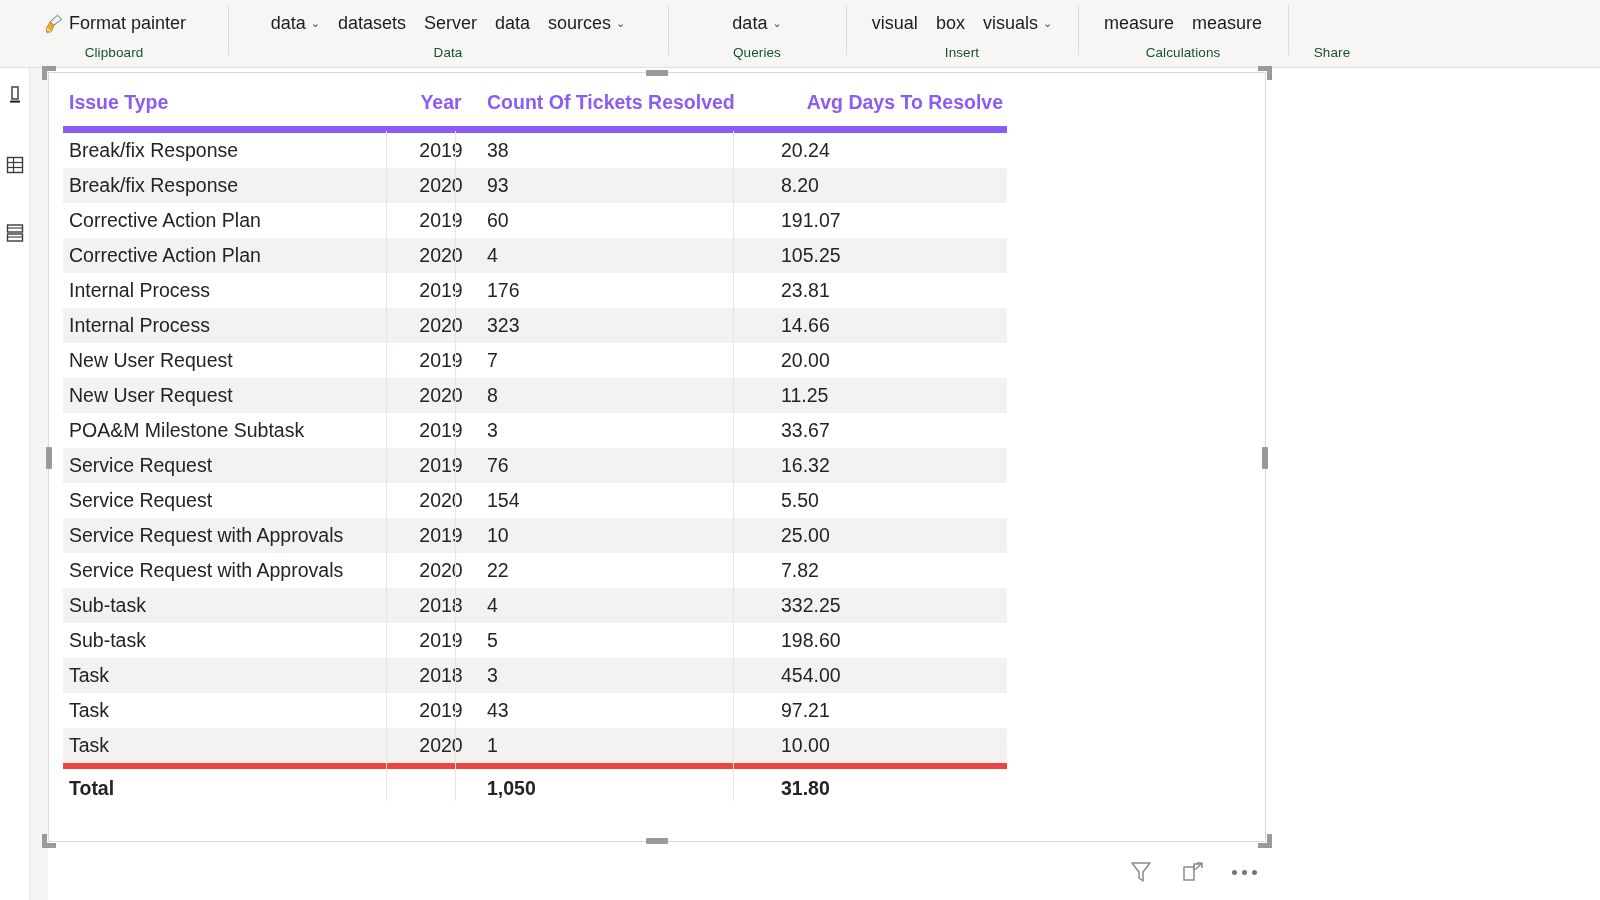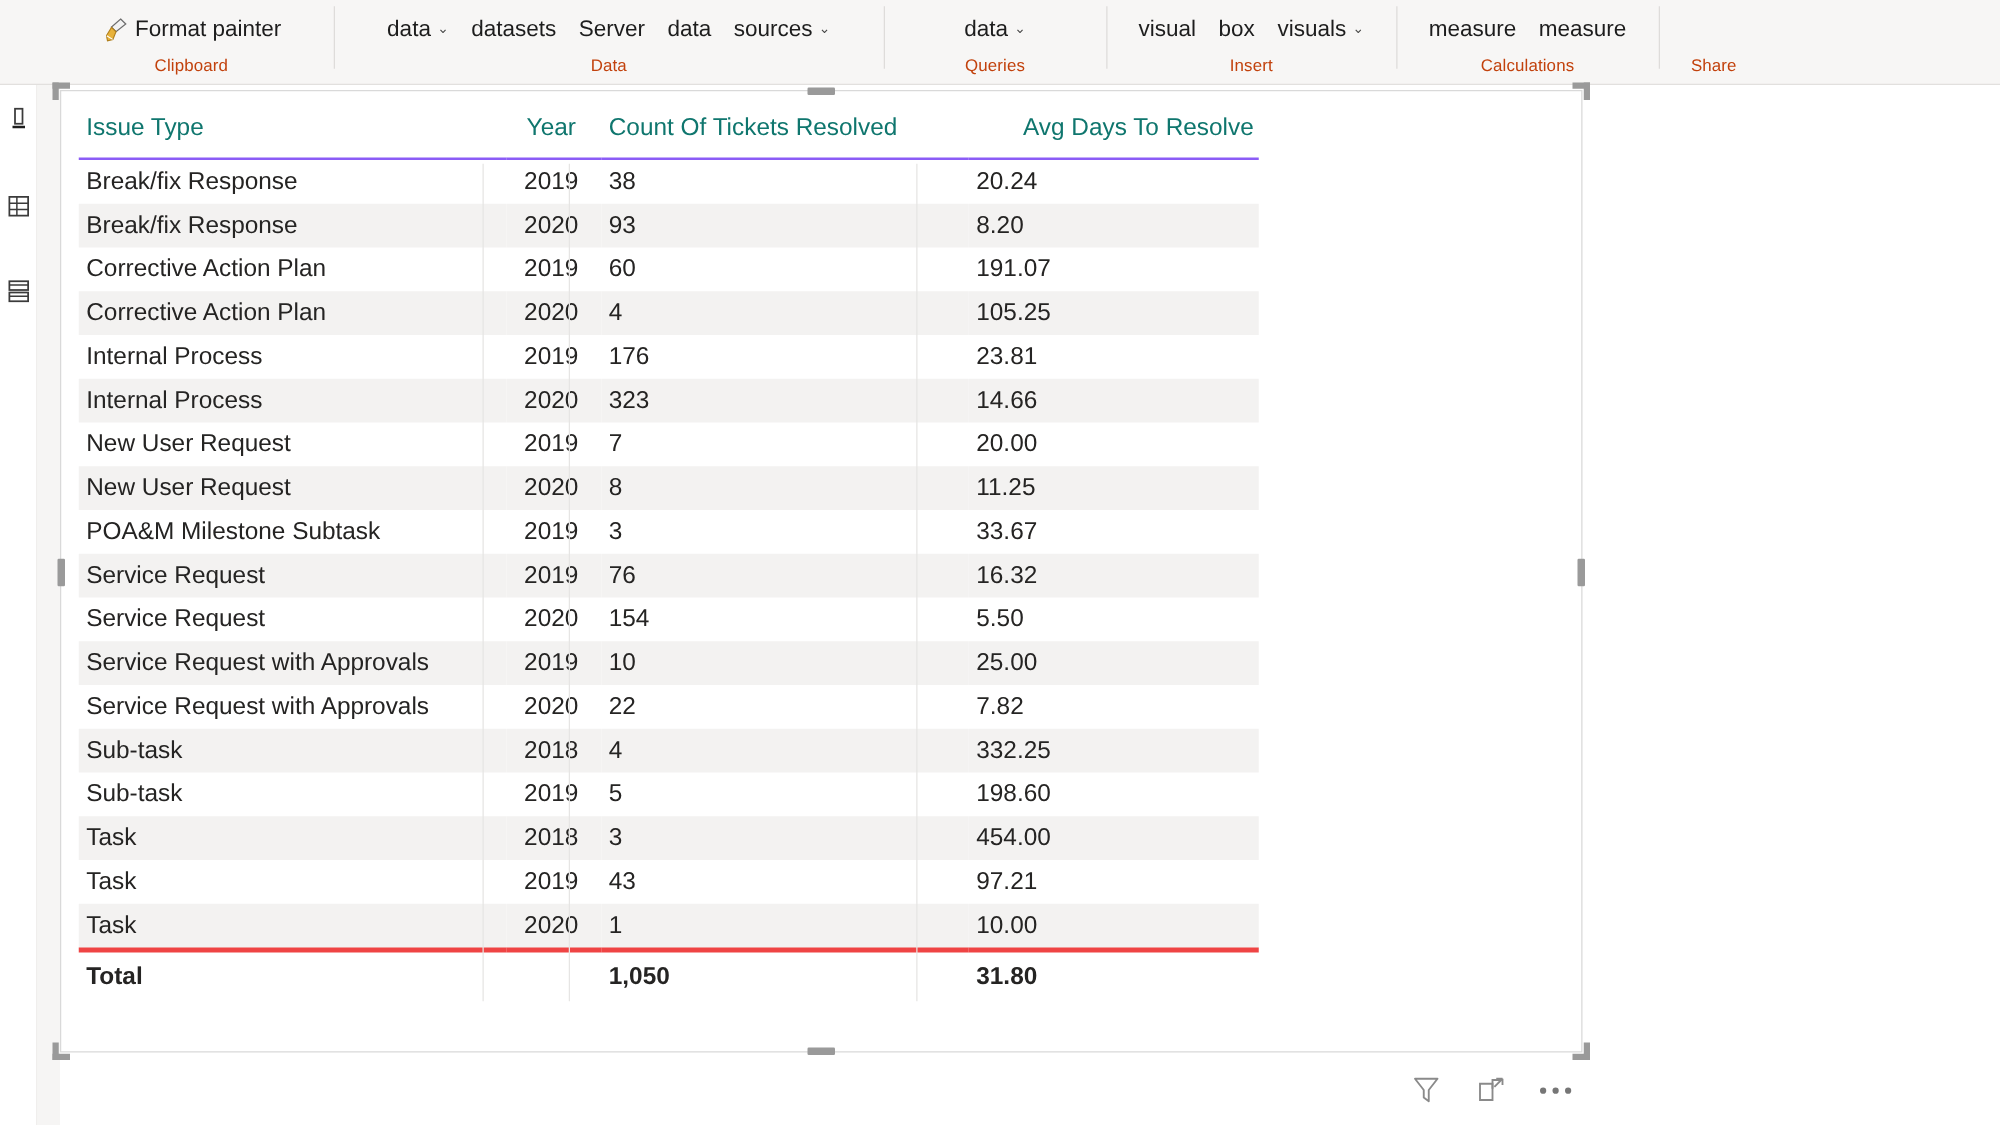--- a/index.html
+++ b/index.html
@@ -27,21 +27,20 @@
     height: 68px;
     background: #f7f6f5;
     border-bottom: 1px solid #e2e0de;
     box-sizing: border-box;
   }
   .ribbon-groups {
     position: relative;
     height: 100%;
     display: flex;
     align-items: stretch;
-    padding-left: 39px;
   }
   .rgroup {
     position: relative;
     display: flex;
     flex-direction: column;
     justify-content: space-between;
     box-sizing: border-box;
     height: 66px;
     padding: 0;
   }
@@ -56,21 +55,21 @@
     display: flex;
     align-items: center;
     justify-content: center;
     flex: 1;
     gap: 14px;
     padding: 0 14px;
   }
   .rgroup-label {
     text-align: center;
     font-size: 13.5px;
-    color: #c2410c;
+    color: #14532d;
     padding-bottom: 6px;
     letter-spacing: .1px;
   }
   .ritem {
     display: inline-flex;
     align-items: center;
     gap: 5px;
     font-size: 18px;
     color: #1d1d1d;
     white-space: nowrap;
@@ -158,25 +157,25 @@
     position: absolute;
     left: 14px;
     top: 10px;
     width: 910px;
     border-collapse: collapse;
     font-size: 19.5px;
     color: #252423;
     table-layout: fixed;
   }
   .tbl th {
-    font-weight: 400;
-    color: #0f766e;
+    font-weight: 700;
+    color: #8b5cf6;
     padding: 8px 6px 12px 6px;
     vertical-align: bottom;
-    border-bottom: 2px solid #8b5cf6;
+    border-bottom: 7px solid #8b5cf6;
     white-space: nowrap;
   }
   .tbl td {
     padding: 6px 6px;
     height: 34px;
     box-sizing: border-box;
     white-space: nowrap;
   }
   .col-issue  { width: 330px; text-align: left; }
   .col-year   { width: 68px;  text-align: center; }
@@ -186,21 +185,21 @@
   .tbl tbody tr.alt td { background: #f3f2f1; }
   .tbl tbody tr td.c-year  { padding-left: 2px; }
   .tbl tbody tr td.c-count { padding-right: 10px; }
   .tbl tbody tr td.c-avg   { padding-right: 4px; }
   .tbl thead th.h-count { padding-right: 10px; text-align: left; }
   .tbl thead th.h-avg   { padding-right: 4px; text-align: right; }
   .tbl thead th.h-year  { padding-left: 2px; }
 
   .tbl tfoot td {
     font-weight: bold;
-    border-top: 4px solid #ef4444;
+    border-top: 6px solid #ef4444;
     padding-top: 8px;
     height: 38px;
   }
 
   
   .vline {
     position: absolute;
     top: 58px;
     width: 1px;
     background: #e6e5e4;

